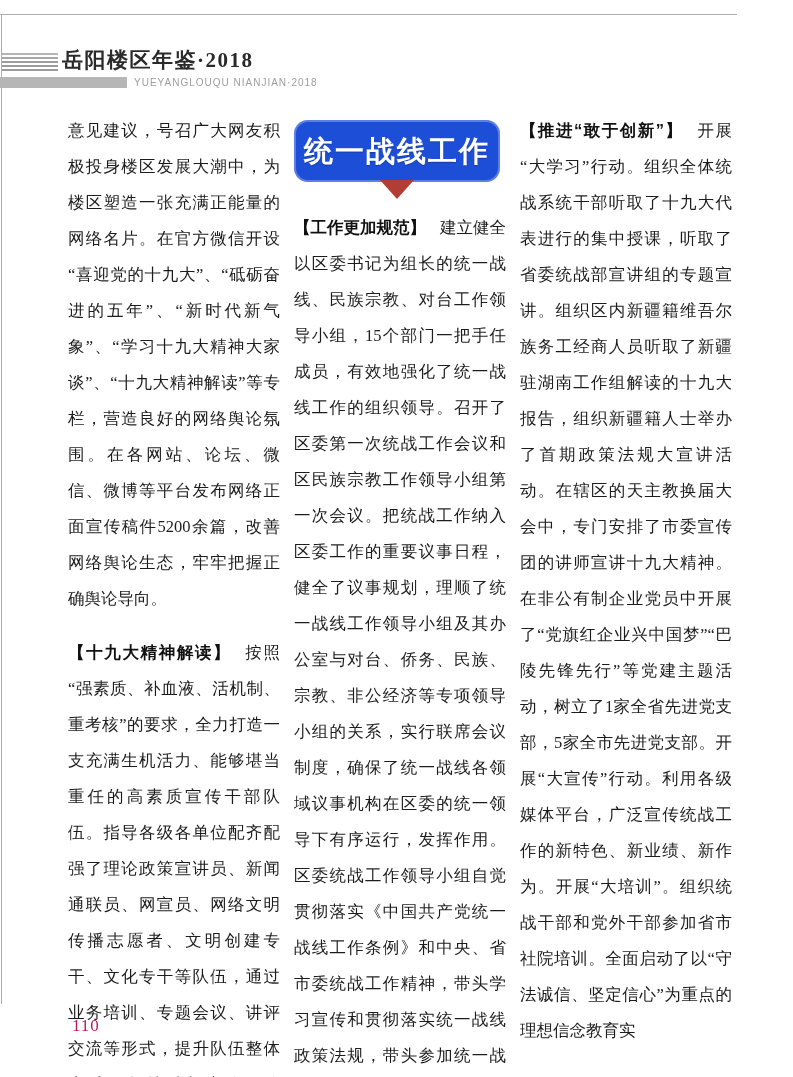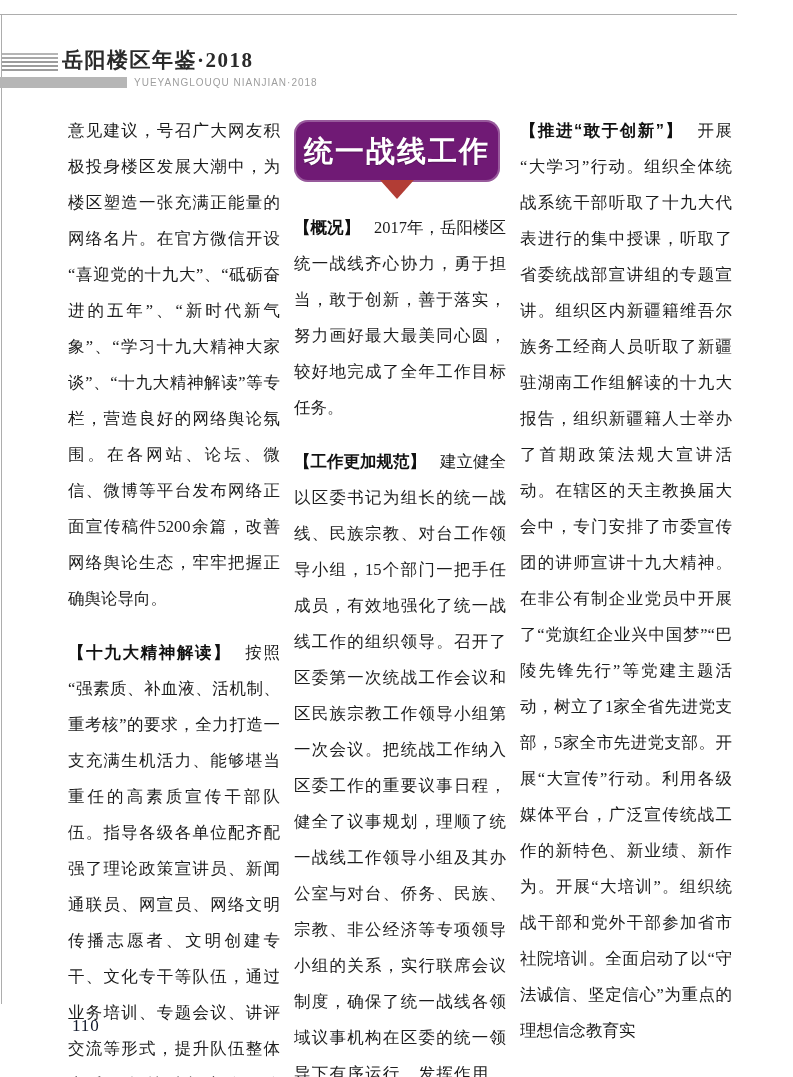--- a/index.html
+++ b/index.html
@@ -60,21 +60,21 @@
   }
   .banner-tail {
     width:0; height:0; margin:-2px auto 0 auto;
     border-left:17px solid transparent;
     border-right:17px solid transparent;
     border-top:19px solid #b23d35;
   }
 
   .page-number {
     position:absolute; left:72px; top:1016px;
-    font-size:17px; color:#0f172a; letter-spacing:1px;
+    font-size:17px; color:#be185d; letter-spacing:1px;
   }
 </style>
 </head>
 <body>
 
 <div>
 
   <div class="frame-top"></div>
   <div class="frame-left"></div>
 
@@ -95,26 +95,25 @@
 
   <div class="columns">
 
     <section class="col">
       <p><span class="ehead"></span><span>意见建议，号召广大网友积极投身楼区发展大潮中，为楼区塑造一张充满正能量的网络名片。在官方微信开设“喜迎党的十九大”、“砥砺奋进的五年”、“新时代新气象”、“学习十九大精神大家谈”、“十九大精神解读”等专栏，营造良好的网络舆论氛围。在各网站、论坛、微信、微博等平台发布网络正面宣传稿件5200余篇，改善网络舆论生态，牢牢把握正确舆论导向。</span></p>
       <p><span class="ehead">【十九大精神解读】</span><span>按照“强素质、补血液、活机制、重考核”的要求，全力打造一支充满生机活力、能够堪当重任的高素质宣传干部队伍。指导各级各单位配齐配强了理论政策宣讲员、新闻通联员、网宣员、网络文明传播志愿者、文明创建专干、文化专干等队伍，通过业务培训、专题会议、讲评交流等形式，提升队伍整体素质。坚持以制度管人管事，完善了工作责任制度、督查考评制度、新闻发布制度、奖惩激励制度、责任追究制度等一系列规章制度，严格遵章办事，工作更加规范。建立了常态化的大宣传工作考核机制，实行一季度一考核一排名，对作出优异成绩的单位和个人给予一定的物资和精神鼓励。</span></p>
     </section>
 
     <section class="col">
       <div class="banner">
-        <div class="banner-bubble" style="background: #701a75; color: rgb(255, 255, 255);">
+        <div class="banner-bubble" style="background: #1d4ed8; color: rgb(255, 255, 255);">
           <span>统一战线工作</span>
         </div>
         <div class="banner-tail" style="border-top-color: rgb(178, 61, 53);"></div>
       </div>
-      <p><span class="ehead">【概况】</span><span>2017年，岳阳楼区统一战线齐心协力，勇于担当，敢于创新，善于落实，努力画好最大最美同心圆，较好地完成了全年工作目标任务。</span></p>
       <p><span class="ehead">【工作更加规范】</span><span>建立健全以区委书记为组长的统一战线、民族宗教、对台工作领导小组，15个部门一把手任成员，有效地强化了统一战线工作的组织领导。召开了区委第一次统战工作会议和区民族宗教工作领导小组第一次会议。把统战工作纳入区委工作的重要议事日程，健全了议事规划，理顺了统一战线工作领导小组及其办公室与对台、侨务、民族、宗教、非公经济等专项领导小组的关系，实行联席会议制度，确保了统一战线各领域议事机构在区委的统一领导下有序运行，发挥作用。区委统战工作领导小组自觉贯彻落实《中国共产党统一战线工作条例》和中央、省市委统战工作精神，带头学习宣传和贯彻落实统一战线政策法规，带头参加统一战线重要活动，带头广交深交党外朋友，将统战工作纳入区直、街道（乡）党政班</span></p>
     </section>
 
     <section class="col">
       <p><span class="ehead">【推进“敢于创新”】</span><span>开展“大学习”行动。组织全体统战系统干部听取了十九大代表进行的集中授课，听取了省委统战部宣讲组的专题宣讲。组织区内新疆籍维吾尔族务工经商人员听取了新疆驻湖南工作组解读的十九大报告，组织新疆籍人士举办了首期政策法规大宣讲活动。在辖区的天主教换届大会中，专门安排了市委宣传团的讲师宣讲十九大精神。在非公有制企业党员中开展了“党旗红企业兴中国梦”“巴陵先锋先行”等党建主题活动，树立了1家全省先进党支部，5家全市先进党支部。开展“大宣传”行动。利用各级媒体平台，广泛宣传统战工作的新特色、新业绩、新作为。开展“大培训”。组织统战干部和党外干部参加省市社院培训。全面启动了以“守法诚信、坚定信心”为重点的理想信念教育实</span></p>
     </section>
 
   </div>
 
   <div class="page-number">110</div>

